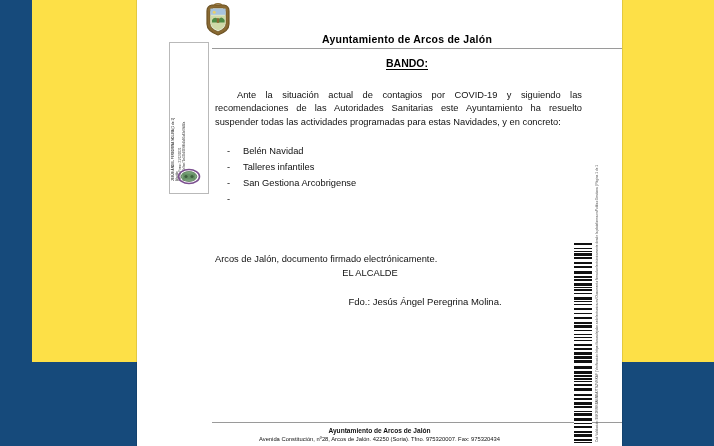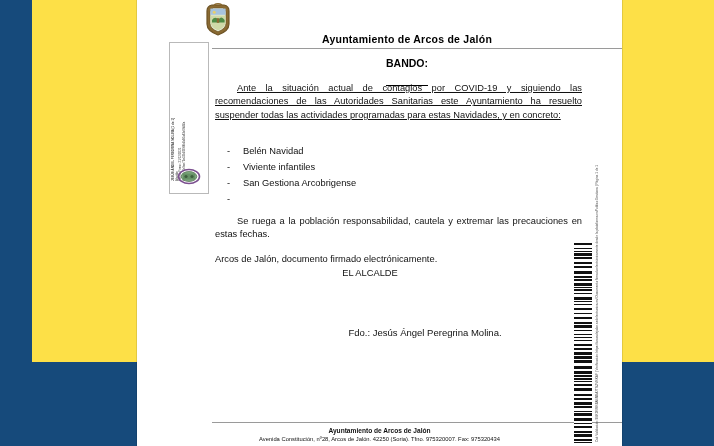--- a/index.html
+++ b/index.html
@@ -74,39 +74,39 @@
     left: 60px;
     top: 57px;
     width: 420px;
     text-align: center;
     font-size: 10.5px;
     font-weight: bold;
     color: #000;
   }
   #bando-heading span {
     border-bottom: 1px solid #000;
-    padding-bottom: 16px;
+    padding-bottom: 0px;
   }
 
   
   .body-col {
     position: absolute;
     left: 78px;
     width: 367px;
     color: #111;
     font-size: 9.3px;
     line-height: 13.4px;
   }
   .justified {
     text-align: justify;
     text-justify: inter-word;
   }
   .justified.first { text-indent: 22px; }
 
-  #para-1 { top: 82px; text-decoration: underline; }
+  #para-1 { top: 89px; }
   #para-2 { top: 215px; }
 
   
   #bando-list {
     position: absolute;
     left: 78px;
     top: 144px;
     width: 360px;
     list-style: none;
     margin: 0;
@@ -139,21 +139,21 @@
     left: 78px;
     top: 268px;
     width: 310px;
     text-align: center;
     font-size: 9.3px;
     color: #111;
   }
   #sig-fdo {
     position: absolute;
     left: 78px;
-    top: 327px;
+    top: 296px;
     width: 420px;
     text-align: center;
     font-size: 9.5px;
     color: #111;
   }
 
   
   #footer-rule {
     position: absolute;
     left: 75px;
@@ -271,32 +271,31 @@
 
     <div id="para-1" class="body-col justified first">Ante la situación actual de contagios por COVID-19 y siguiendo las recomendaciones de las Autoridades Sanitarias este Ayuntamiento ha resuelto suspender todas las actividades programadas para estas Navidades, y en concreto:</div>
 
     <ul id="bando-list">
       <li>
         <span class="dash">-</span>
         <span>Belén Navidad</span>
       </li>
       <li>
         <span class="dash">-</span>
-        <span>Viviente infantiles</span>
+        <span>Talleres infantiles</span>
       </li>
       <li>
         <span class="dash">-</span>
         <span>San Gestiona Arcobrigense</span>
       </li>
       <li>
         <span class="dash">-</span>
       </li>
     </ul>
 
-    <div id="para-2" class="body-col justified first">Se ruega a la población responsabilidad, cautela y extremar las precauciones en estas fechas.</div>
 
     <div id="sig-alcalde">EL ALCALDE</div>
     <div id="sig-line-1">Arcos de Jalón, documento firmado electrónicamente.</div>
     <div id="sig-fdo">Fdo.: Jesús Ángel Peregrina Molina.</div>
 
     <div id="footer-rule"></div>
     <div id="footer-name">Ayuntamiento de Arcos de Jalón</div>
     <div id="footer-addr">Avenida Constitución, nº28, Arcos de Jalón. 42250 (Soria). Tfno. 975320007. Fax: 975320434</div>
 
     <div id="sig-box">

